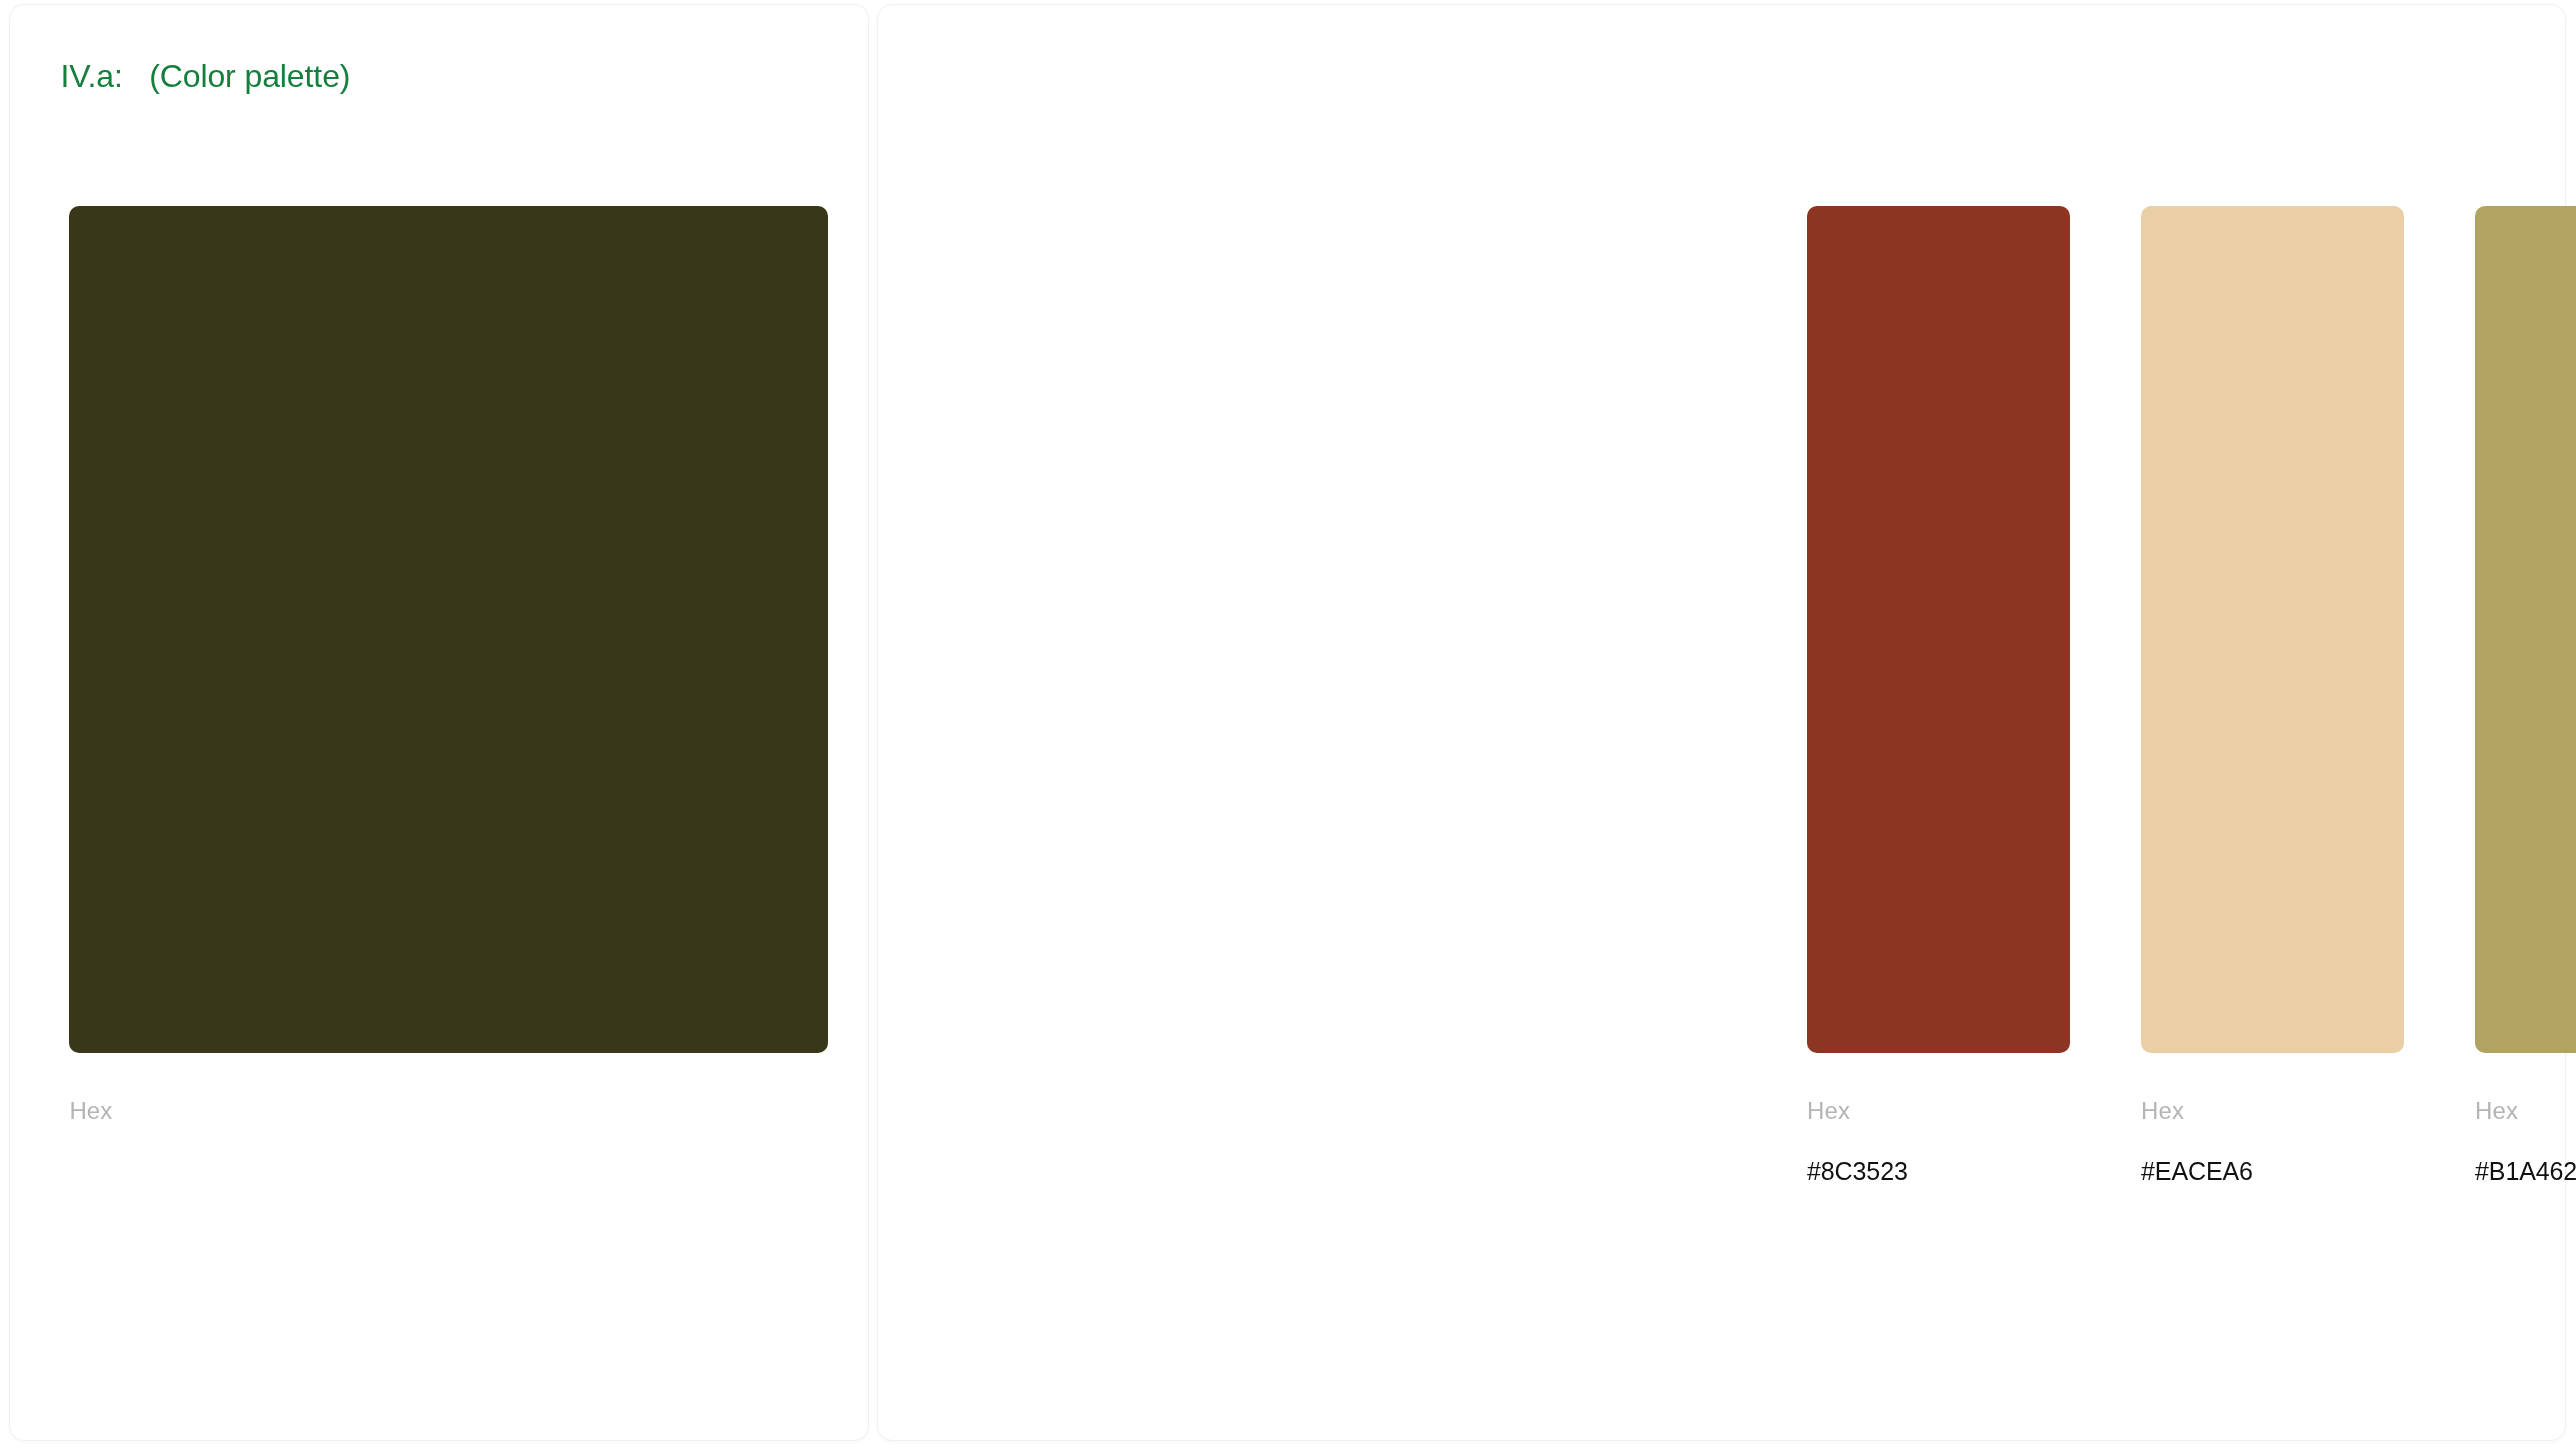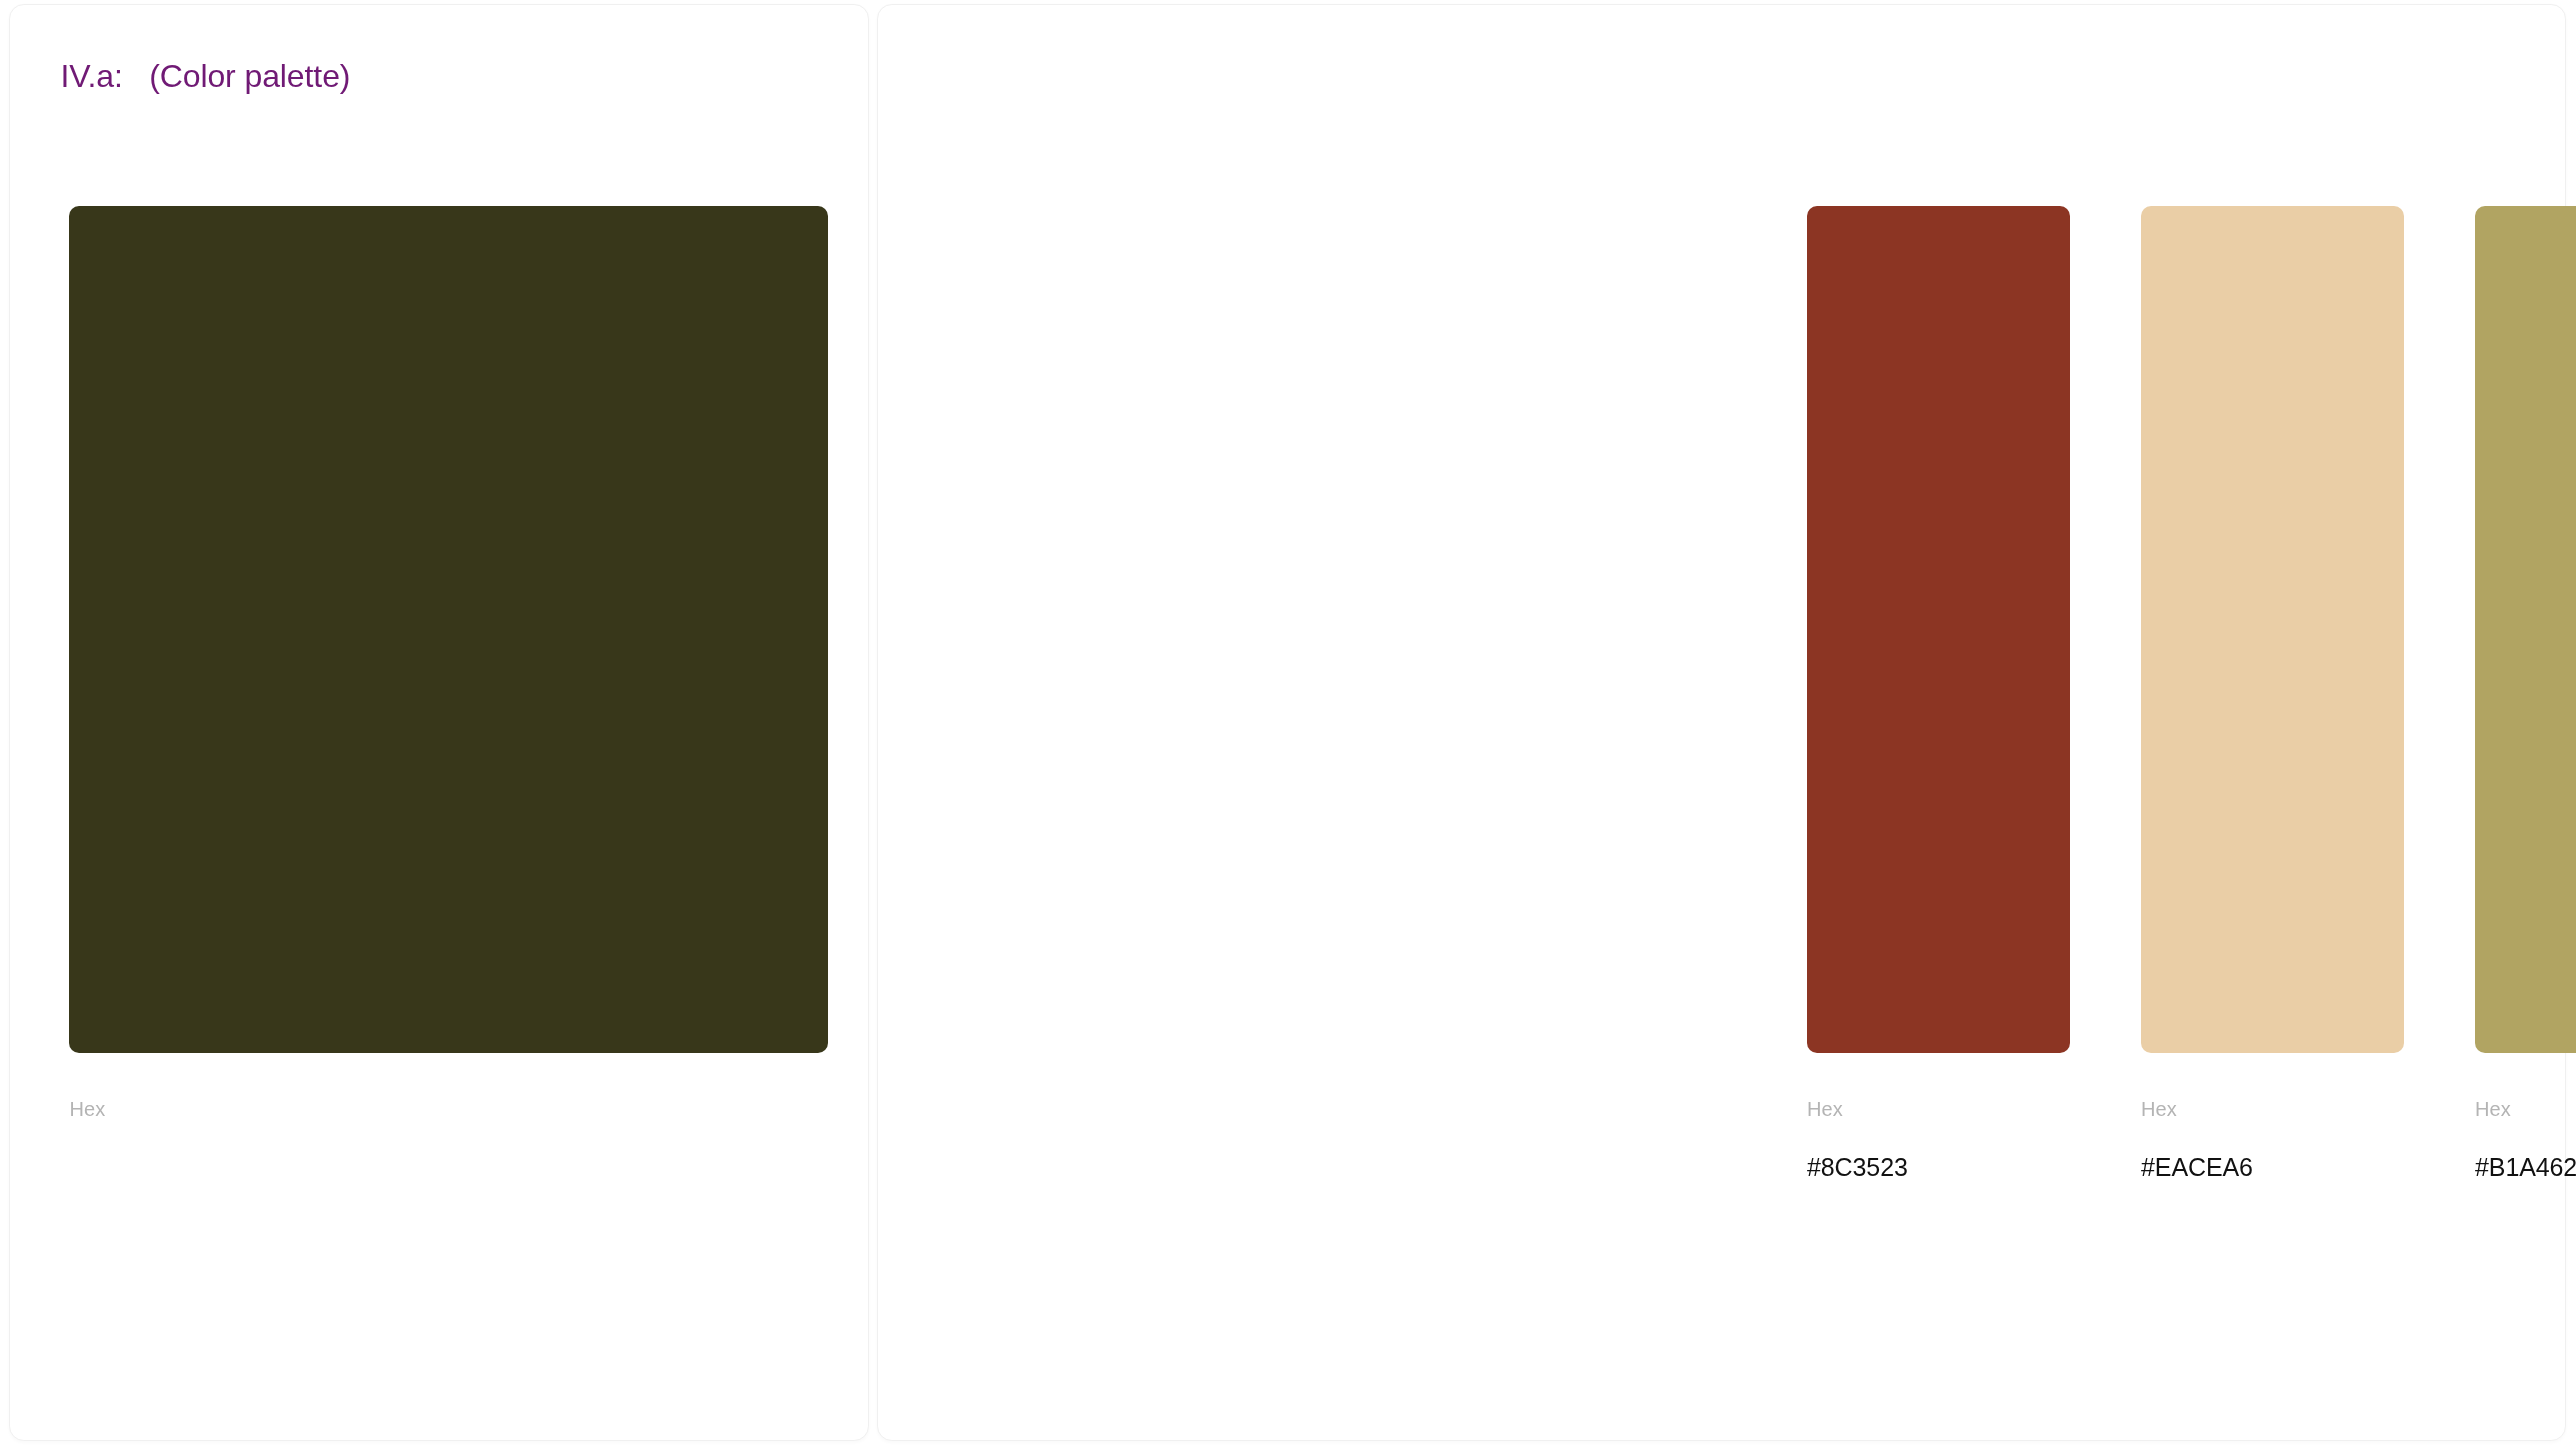--- a/index.html
+++ b/index.html
@@ -46,21 +46,21 @@
     height: 1437px;
   }
 
   
   .panel-title {
     position: absolute;
     left: 50px;
     top: 52px;
     font-size: 32px;
     font-weight: 400;
-    color: #701a75;
+    color: #15803d;
     letter-spacing: -0.1px;
     white-space: pre;
     line-height: 1.2;
   }
 
   
   .swatch-block-primary {
     position: absolute;
     left: 59px;
     top: 201px;
@@ -91,21 +91,21 @@
     height: 847px;
     border-radius: 10px;
   }
 
   
   .meta {
     padding-top: 0;
   }
 
   .meta-label {
-    font-size: 20px;
+    font-size: 24px;
     color: #b4b4b4;
     font-weight: 400;
     margin-top: 46px;
     line-height: 1;
     letter-spacing: 0.1px;
   }
 
   .meta-value {
     font-size: 25px;
     color: #111111;

